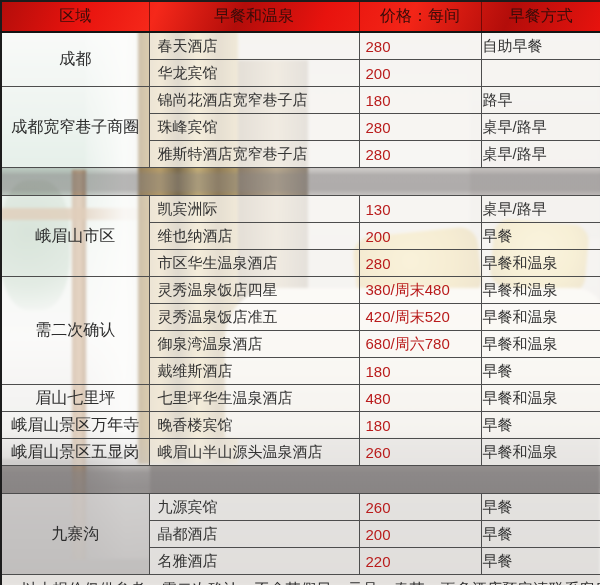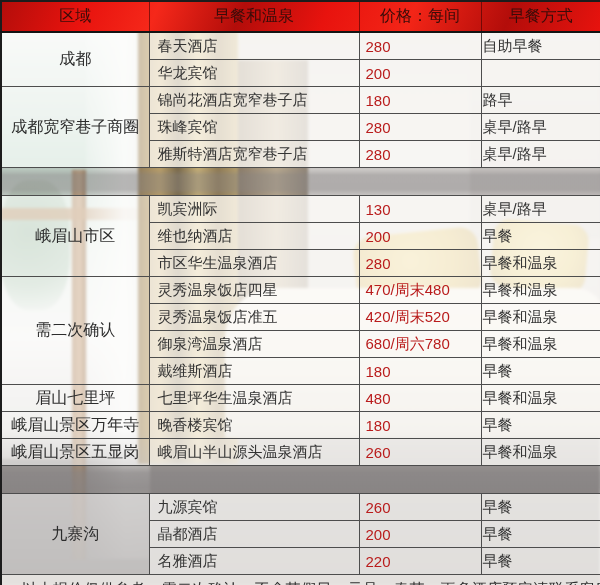--- a/index.html
+++ b/index.html
@@ -163,21 +163,21 @@
           <td class="breakfast">早餐</td>
         </tr>
         <tr>
           <td class="hotel">市区华生温泉酒店</td>
           <td class="price">280</td>
           <td class="breakfast">早餐和温泉</td>
         </tr>
         <tr>
           <td class="region" rowspan="4">需二次确认</td>
           <td class="hotel">灵秀温泉饭店四星</td>
-          <td class="price">470/周末480</td>
+          <td class="price">380/周末480</td>
           <td class="breakfast">早餐和温泉</td>
         </tr>
         <tr>
           <td class="hotel">灵秀温泉饭店准五</td>
           <td class="price">420/周末520</td>
           <td class="breakfast">早餐和温泉</td>
         </tr>
         <tr>
           <td class="hotel">御泉湾温泉酒店</td>
           <td class="price">680/周六780</td>

